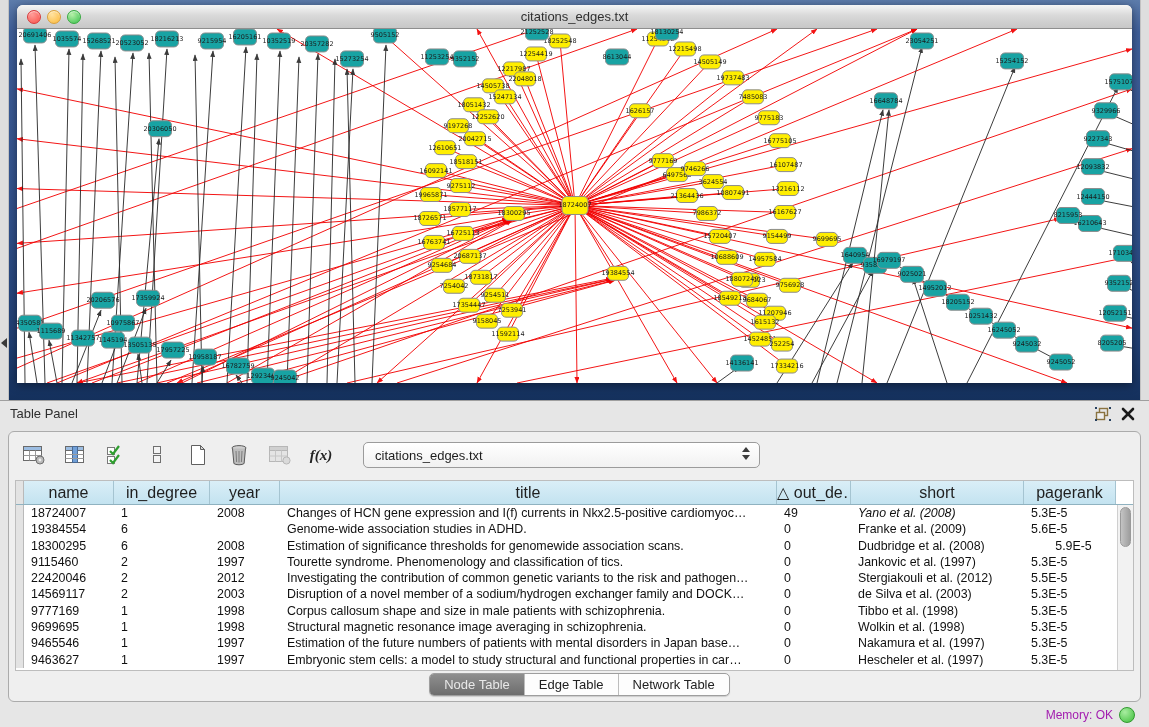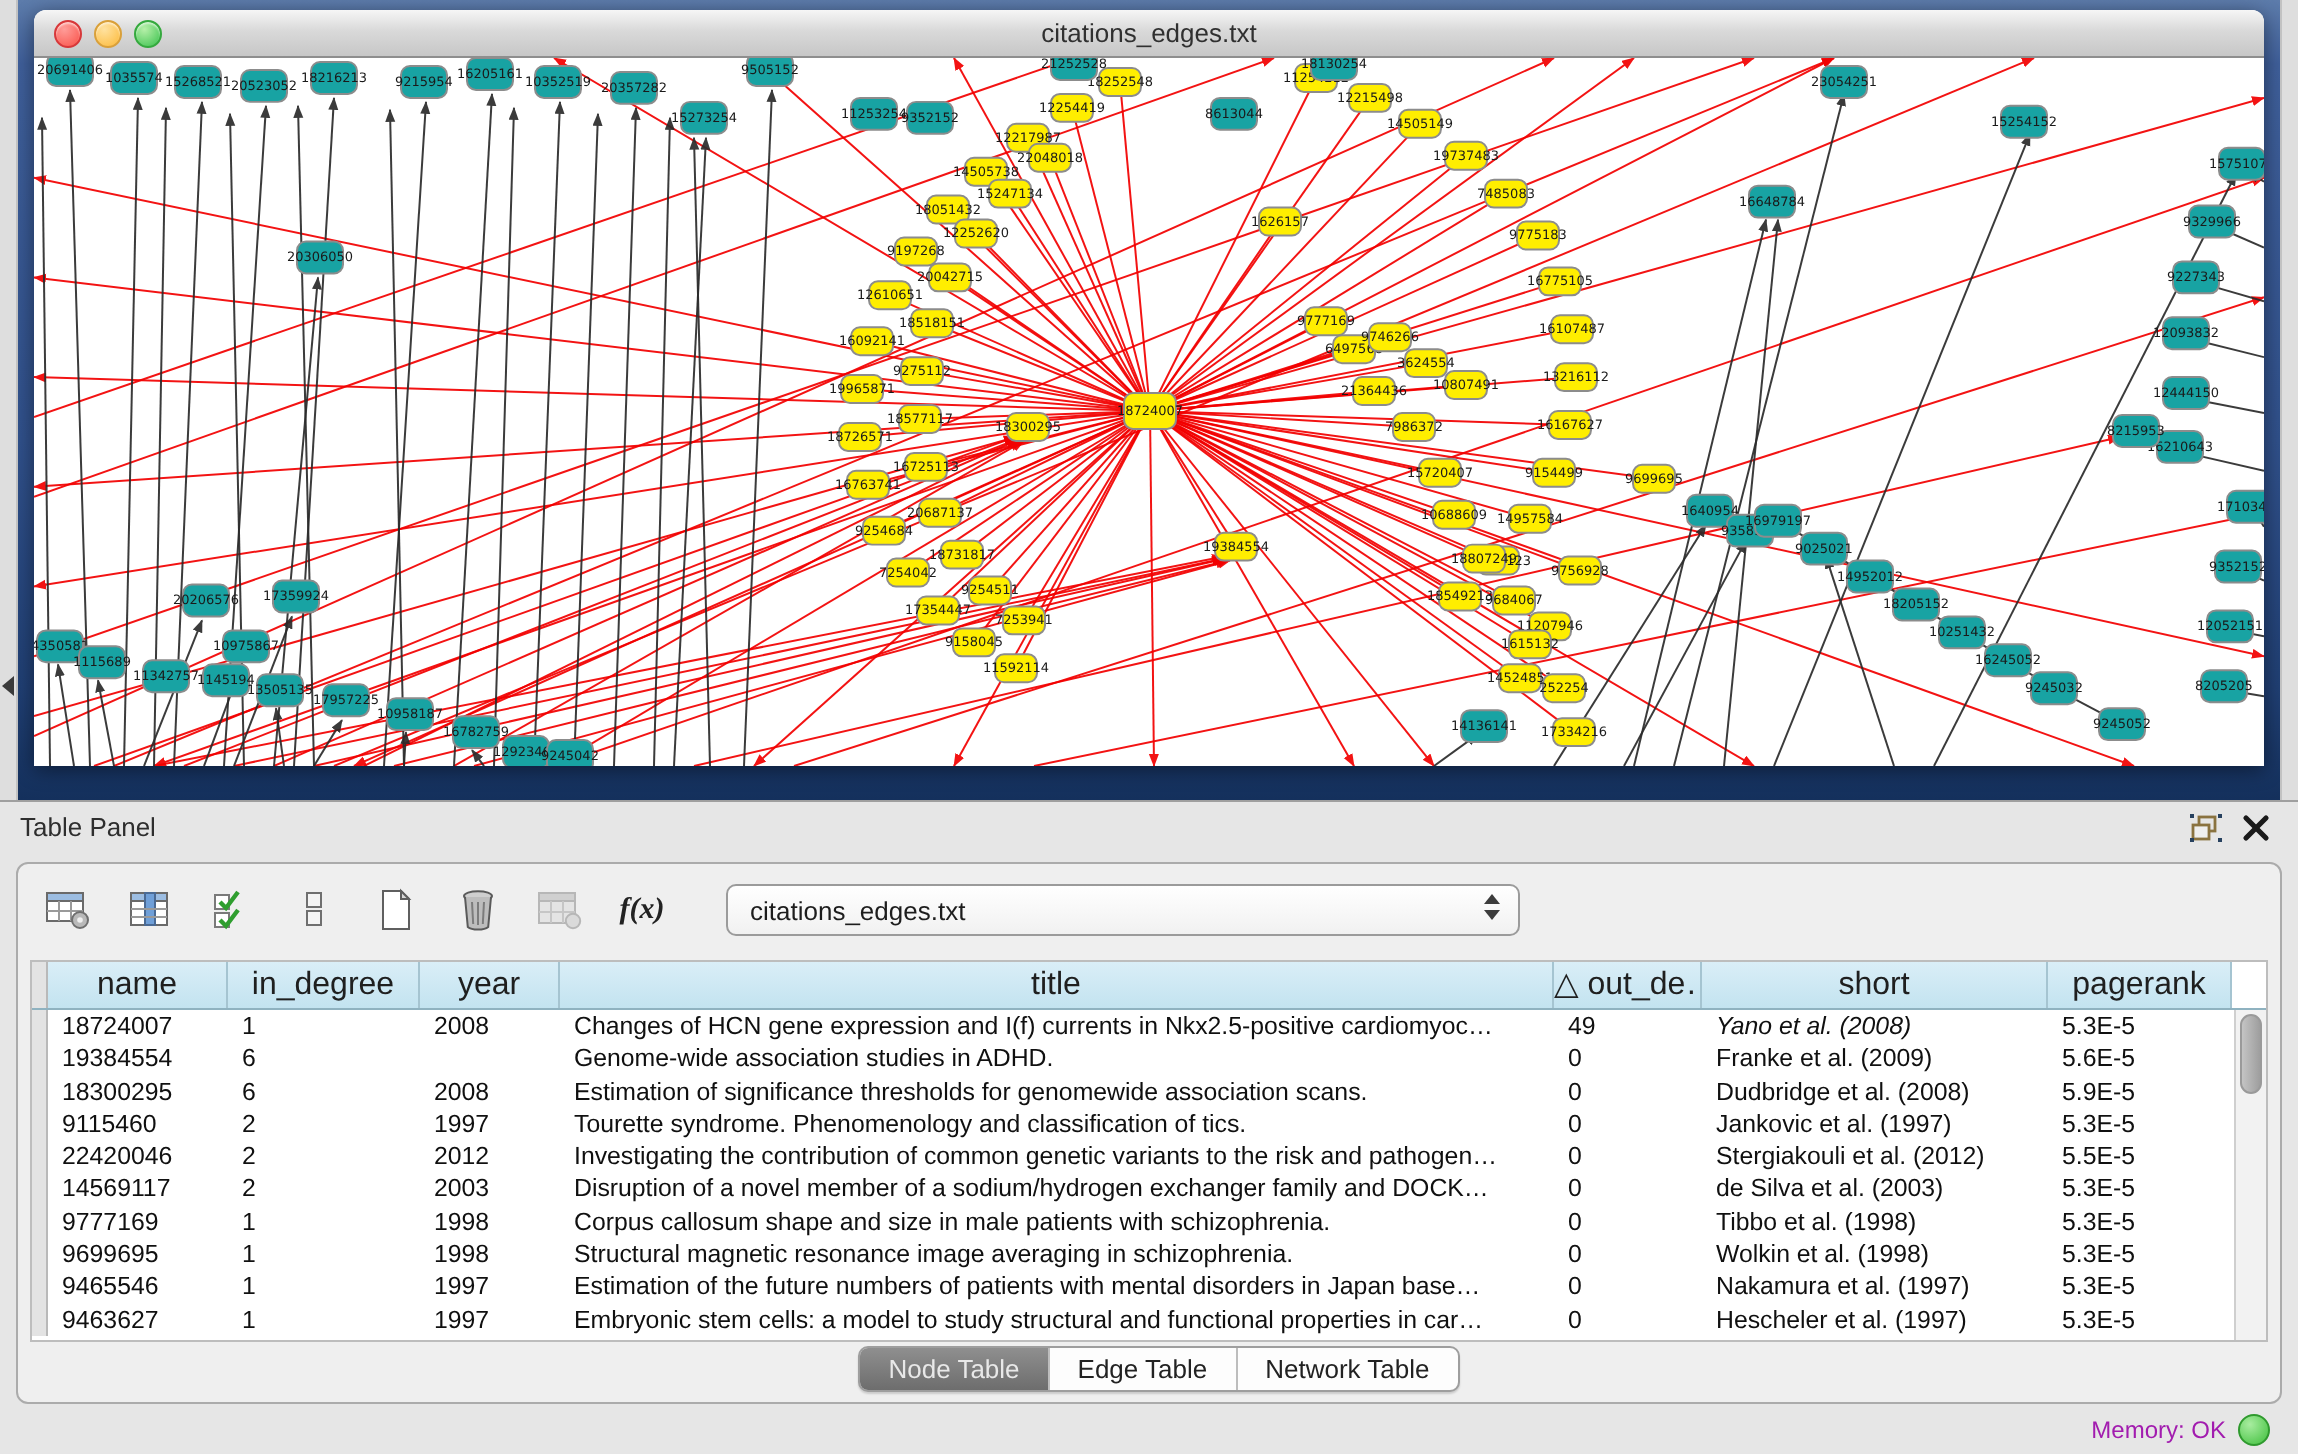--- a/index.html
+++ b/index.html
@@ -848,21 +848,21 @@
               <div class="td" style="width: 92px;">5.6E-5</div>
             </div>
             <div class="tr">
               <div class="td gutter" style="width: 8px; padding: 0px;"></div>
               <div class="td" style="width: 90px;">18300295</div>
               <div class="td" style="width: 96px;">6</div>
               <div class="td" style="width: 70px;">2008</div>
               <div class="td" style="width: 497px;">Estimation of significance thresholds for genomewide association scans.</div>
               <div class="td" style="width: 74px;">0</div>
               <div class="td" style="width: 173px;">Dudbridge et al. (2008)</div>
-              <div class="td" style="width: 92px;">5.9E-5</div>
+              <div class="td" style="width: 92px; text-align: center;">5.9E-5</div>
             </div>
             <div class="tr">
               <div class="td gutter" style="width: 8px; padding: 0px;"></div>
               <div class="td" style="width: 90px;">9115460</div>
               <div class="td" style="width: 96px;">2</div>
               <div class="td" style="width: 70px;">1997</div>
               <div class="td" style="width: 497px;">Tourette syndrome. Phenomenology and classification of tics.</div>
               <div class="td" style="width: 74px;">0</div>
               <div class="td" style="width: 173px;">Jankovic et al. (1997)</div>
               <div class="td" style="width: 92px;">5.3E-5</div>

